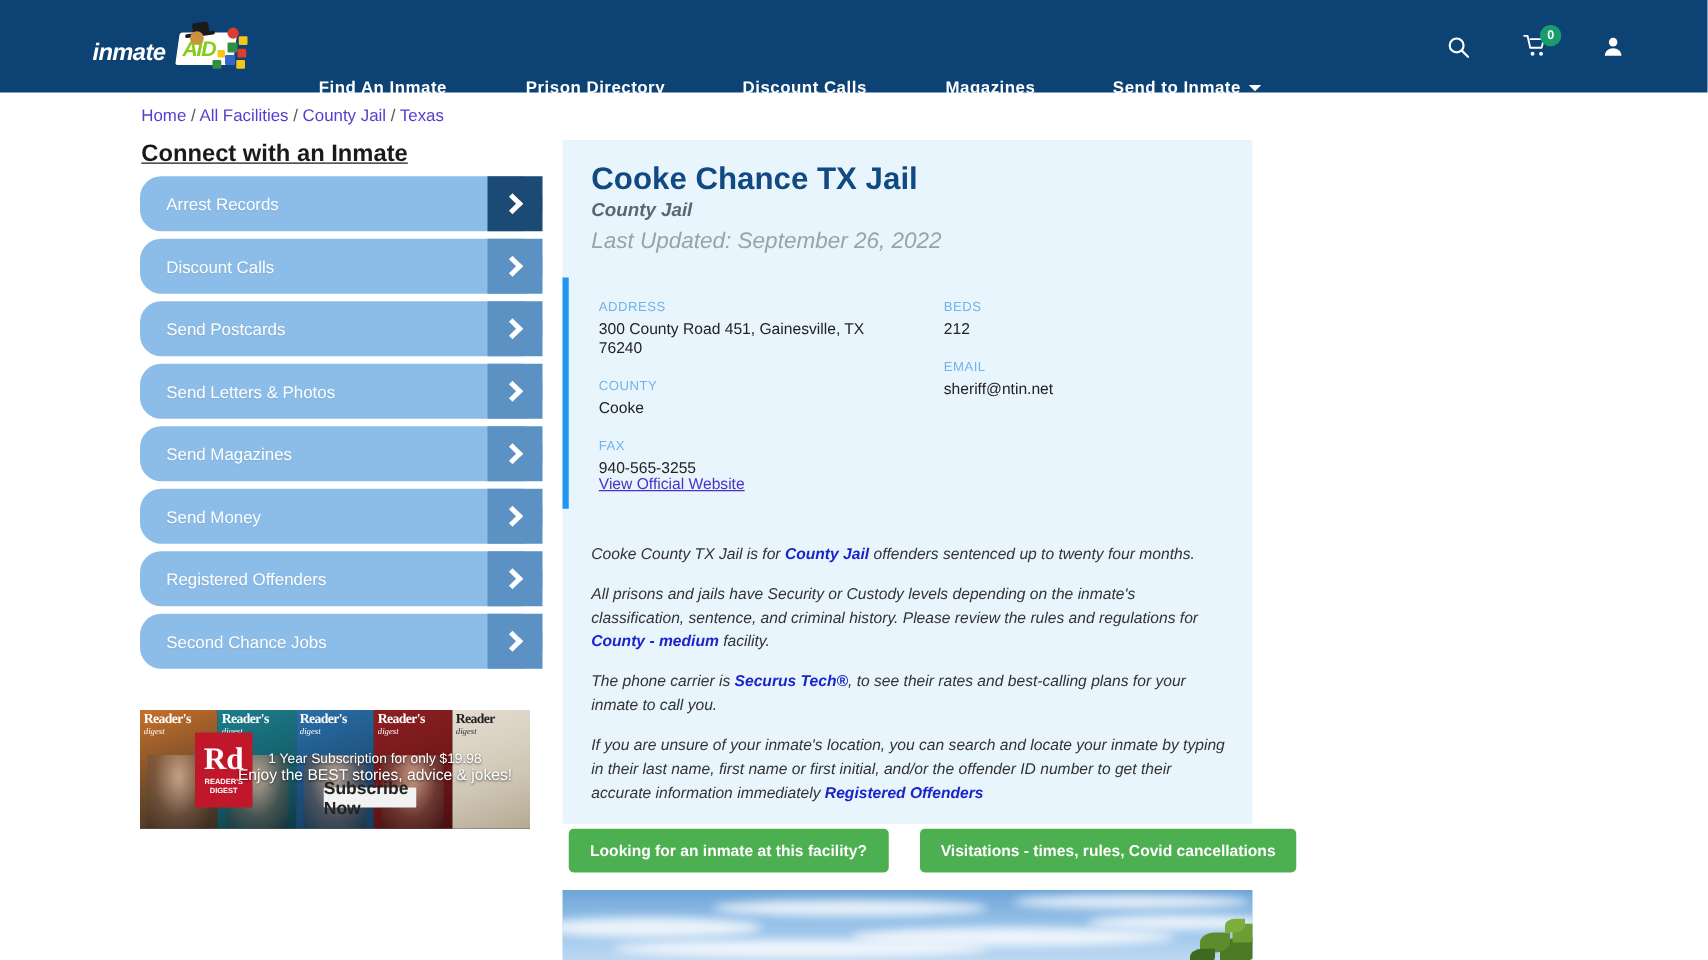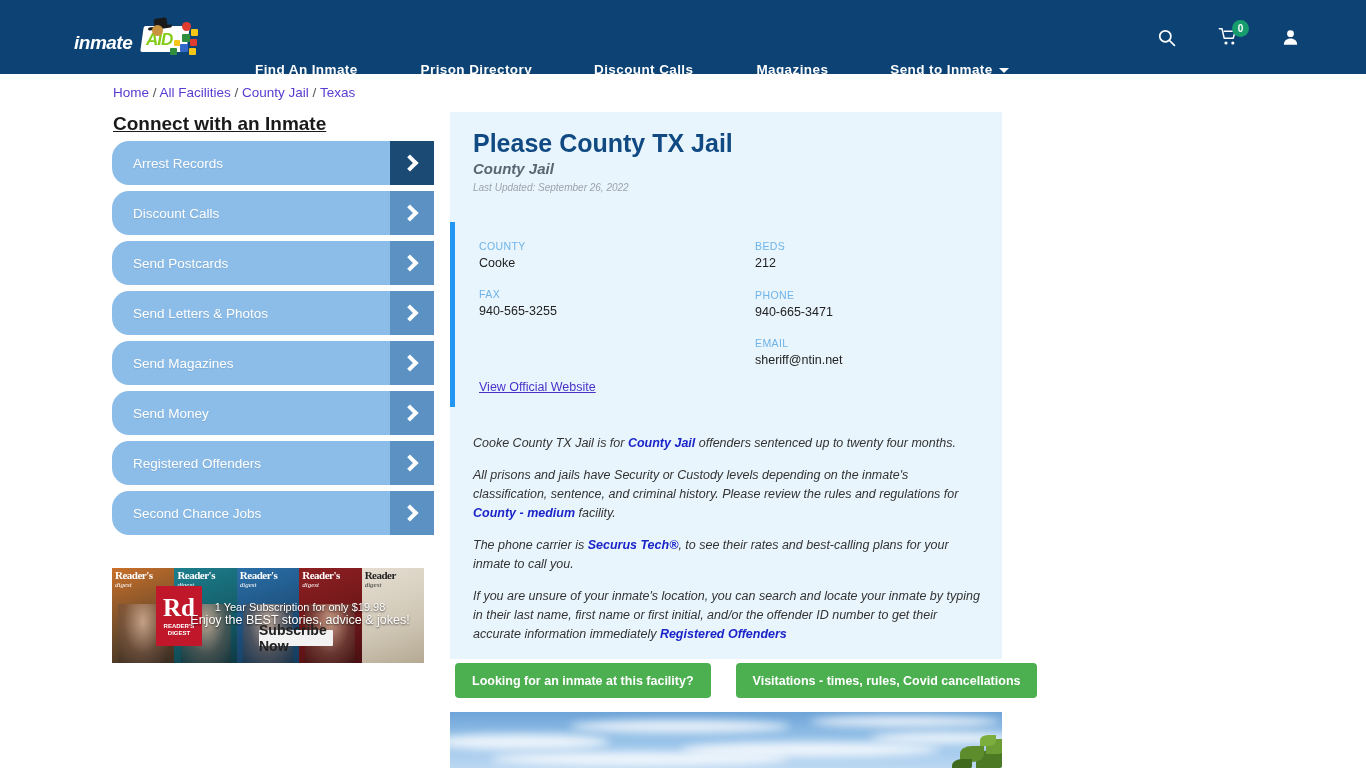--- a/index.html
+++ b/index.html
@@ -240,21 +240,21 @@
     position: absolute; left: 23px; top: 17px;
     font-size: 25px; font-weight: bold; color: #114a82;
   }
   .card-sub {
     position: absolute; left: 23px; top: 48px;
     font-size: 15px; font-weight: bold; font-style: italic;
     color: #5a6672;
   }
   .card-updated {
     position: absolute; left: 23px; top: 70px;
-    font-size: 10px; font-style: italic; color: #9aa3ab;
+    font-size: 18px; font-style: italic; color: #9aa3ab;
   }
 
   .details {
     position: absolute; left: 0px; top: 110px;
     width: 552px; height: 185px;
   }
   .accent-bar {
     position: absolute; left: 0px; top: 0px;
     width: 5px; height: 185px;
     background: #2196f3;
@@ -501,46 +501,46 @@
     <span class="rd">Rd</span>
     <span class="rdsub">READER'S DIGEST</span>
   </div>
   <div class="ad-line1">1 Year Subscription for only $19.98</div>
   <div class="ad-line2">Enjoy the BEST stories, advice &amp; jokes!</div>
   <div class="ad-cta">Subscribe Now</div>
 </div>
 
 <div class="card">
 
-  <div class="card-title">Please County TX Jail</div>
+  <div class="card-title">Cooke Chance TX Jail</div>
   <div class="card-sub">County Jail</div>
   <div class="card-updated">Last Updated: September 26, 2022</div>
 
   <div class="details">
     <div class="accent-bar"></div>
 
     <div class="det-col det-left">
+      <div class="det-block">
+        <div class="det-label">ADDRESS</div>
+        <div class="det-value">300 County Road 451, Gainesville, TX 76240</div>
+      </div>
       <div class="det-block">
         <div class="det-label">COUNTY</div>
         <div class="det-value">Cooke</div>
       </div>
       <div class="det-block">
         <div class="det-label">FAX</div>
         <div class="det-value">940-565-3255</div>
       </div>
     </div>
 
     <div class="det-col det-right">
       <div class="det-block">
         <div class="det-label">BEDS</div>
         <div class="det-value">212</div>
-      </div>
-      <div class="det-block" style="margin-top:18px;">
-        <div class="det-label">PHONE</div>
-        <div class="det-value">940-665-3471</div>
       </div>
       <div class="det-block">
         <div class="det-label">EMAIL</div>
         <div class="det-value">sheriff@ntin.net</div>
       </div>
     </div>
 
     <a href="#" class="official-link">View Official Website</a>
   </div>
 

